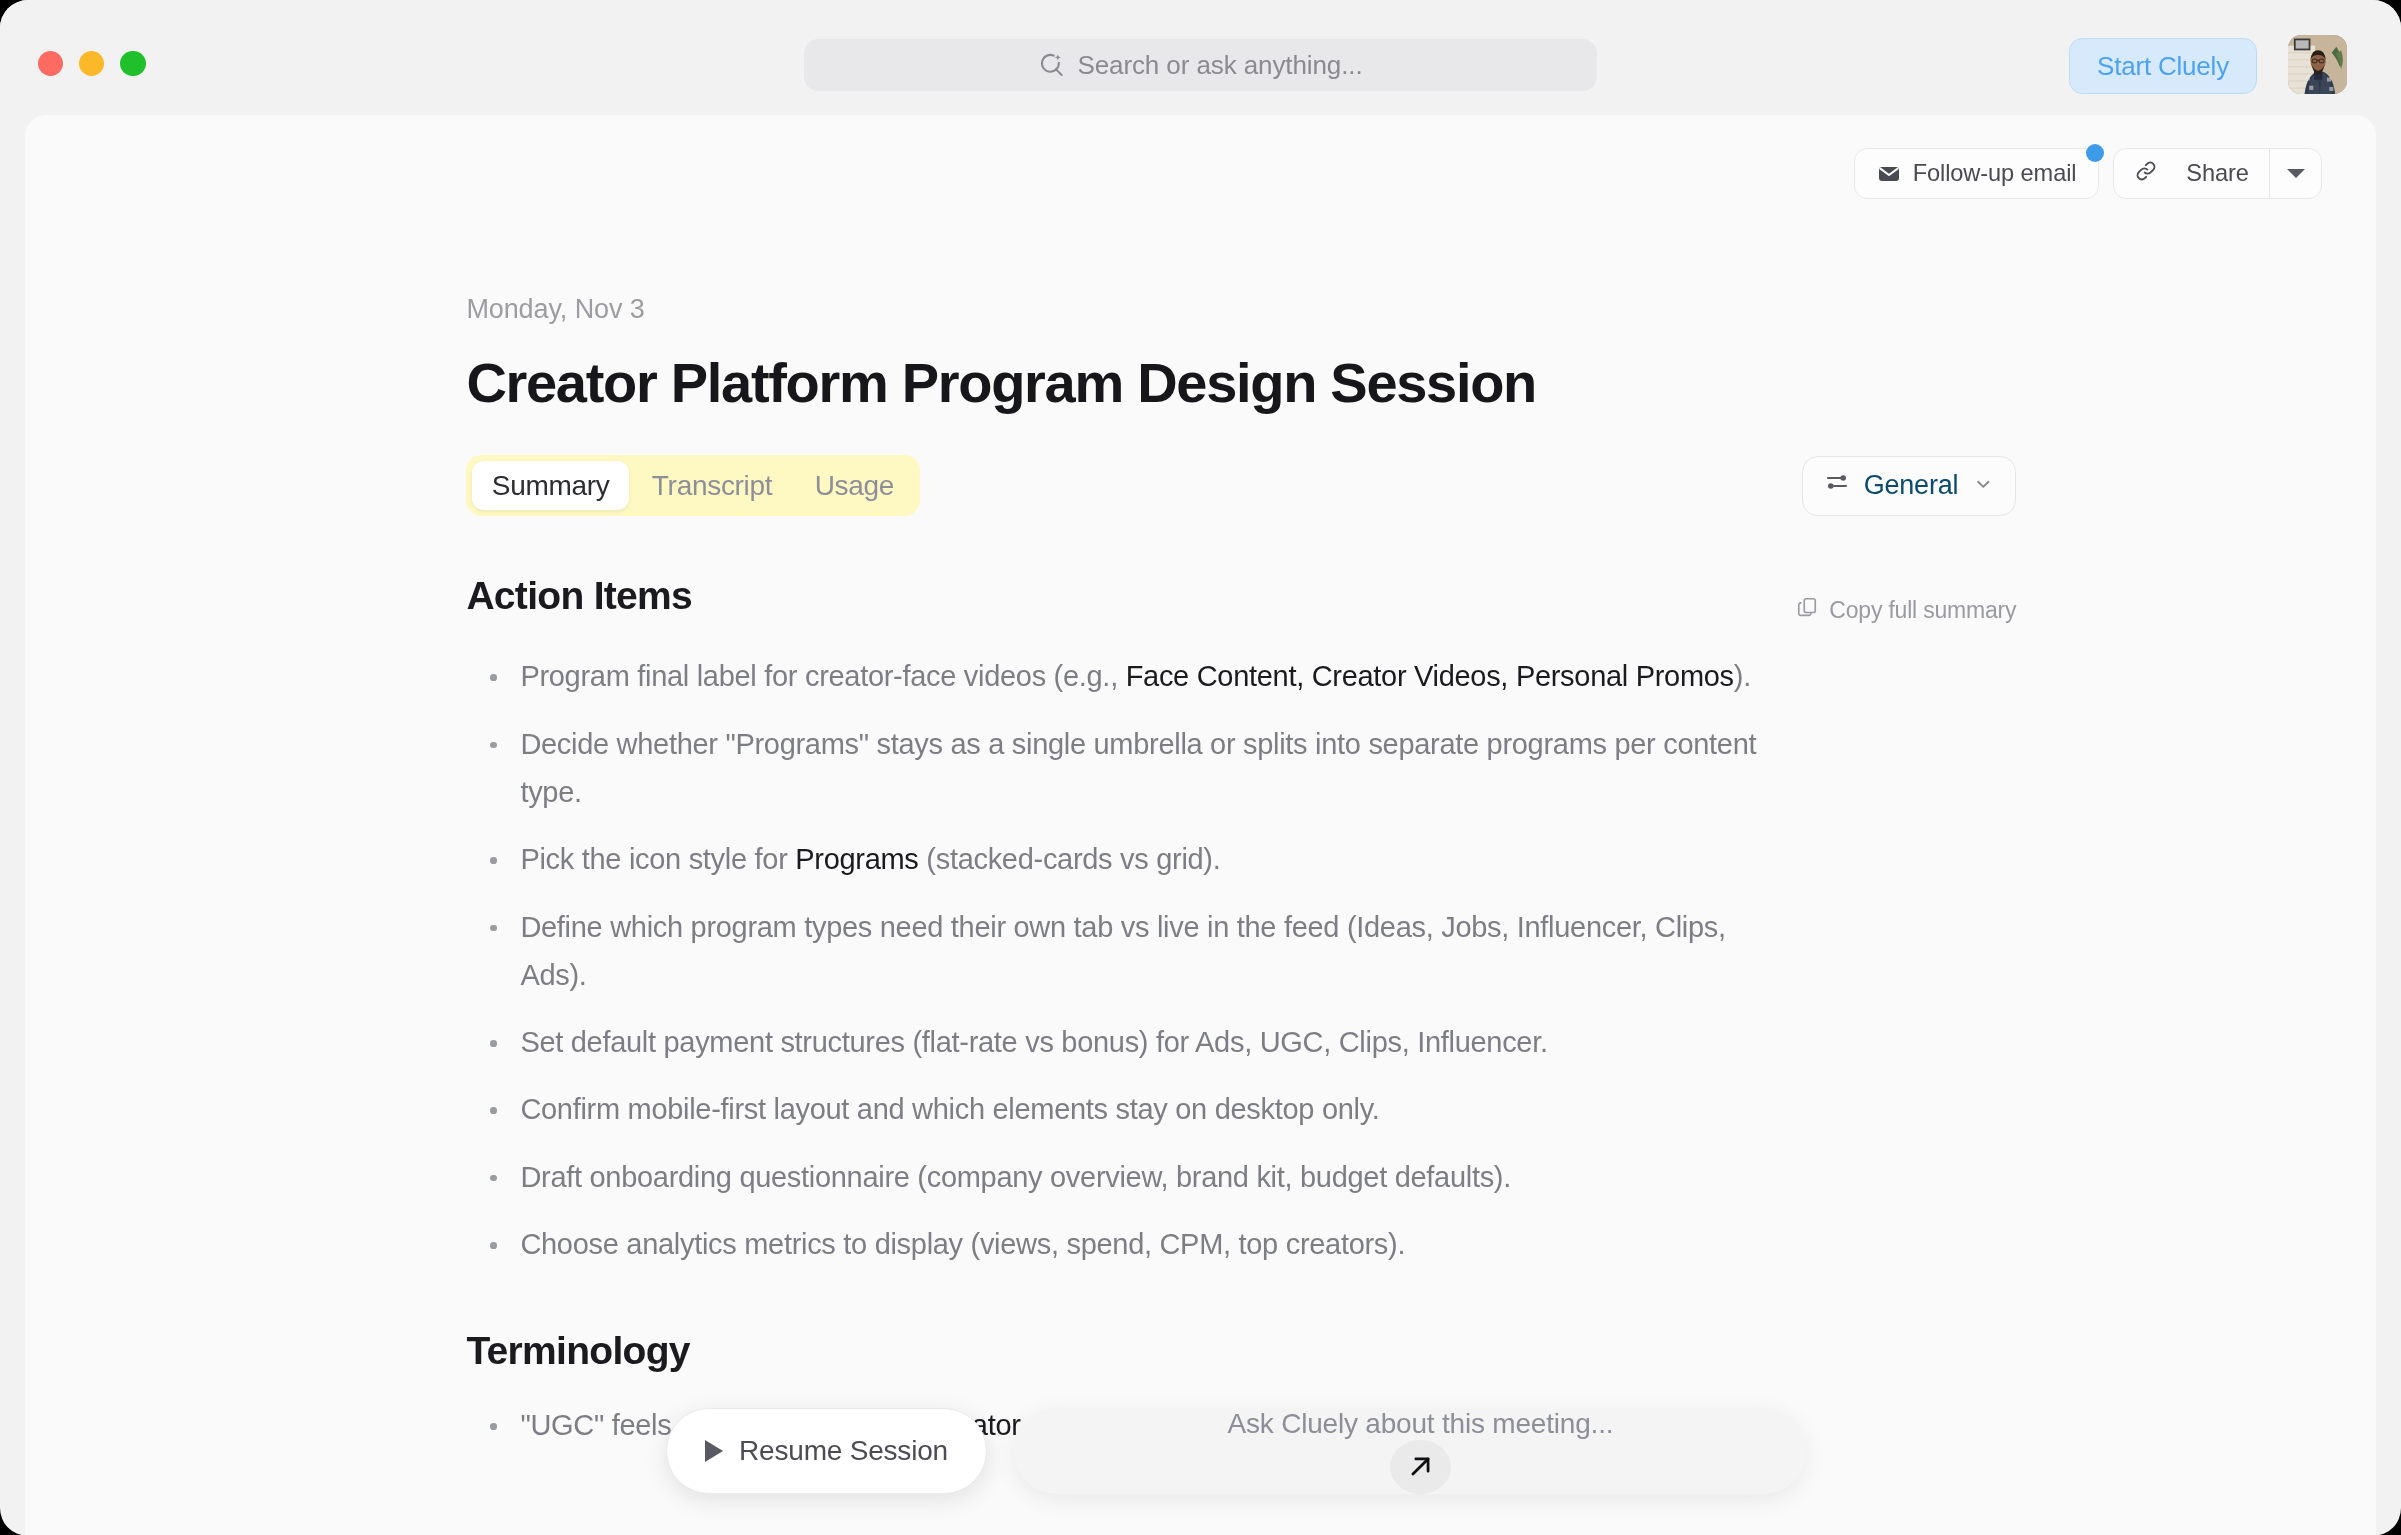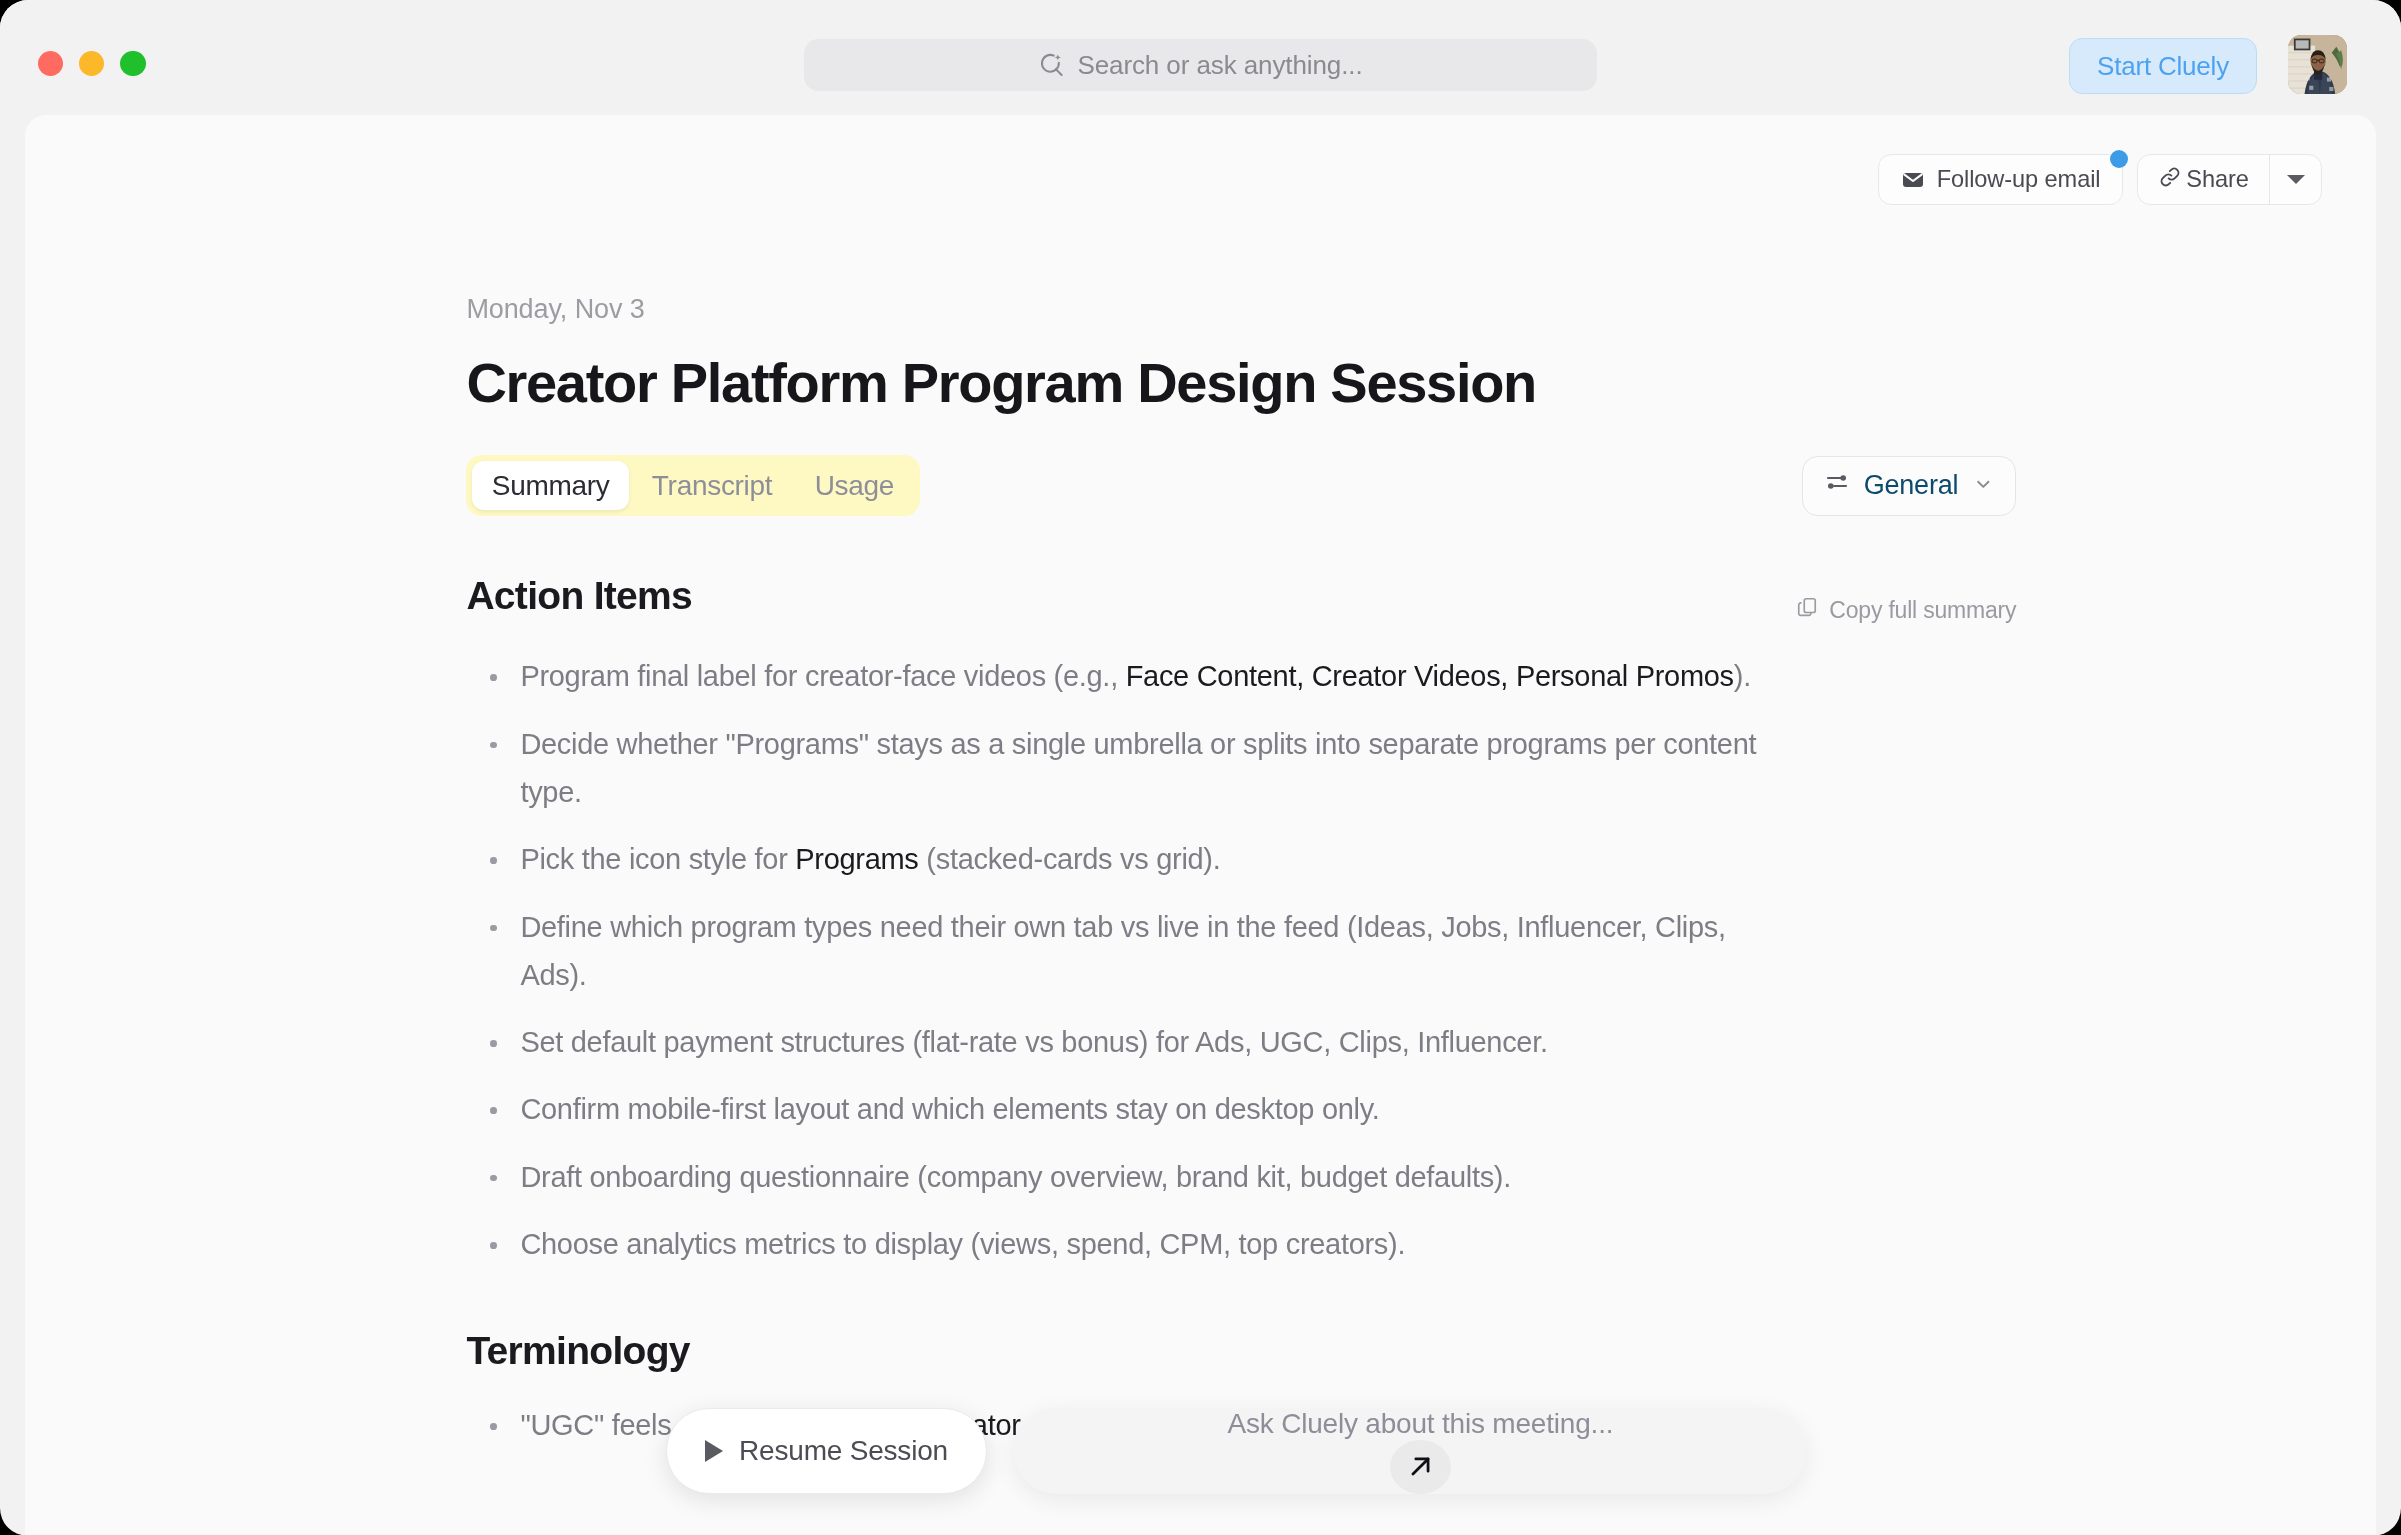--- a/index.html
+++ b/index.html
@@ -106,21 +106,21 @@
     background: #FAFAFA;
     border-top-left-radius: 20.6px;
     border-top-right-radius: 20.6px;
     overflow: hidden;
   }
 
   
   .actions {
     position: absolute;
     right: 54px;
-    top: 39px;
+    top: 33px;
     display: flex;
     align-items: flex-start;
     gap: 13.3px;
     margin-left: 41px;
   }
   .btn-pill {
     height: 51px;
     background: #FDFDFD;
     border: 1.2px solid #E7E7E9;
     border-radius: 13.3px;
@@ -150,21 +150,21 @@
     background: #FDFDFD;
     border: 1.2px solid #E7E7E9;
     border-radius: 13.3px;
     height: 51px;
     overflow: hidden;
     cursor: pointer;
   }
   .split .seg-main {
     display: flex;
     align-items: center;
-    gap: 4px;
+    gap: 28px;
     padding: 0 20.6px;
     font-size: 23.6px;
     color: #4A4A52;
     letter-spacing: -0.1px;
   }
   .split .seg-caret {
     border-left: 1.2px solid #E7E7E9;
     width: 52px;
     display: flex;
     align-items: center;

